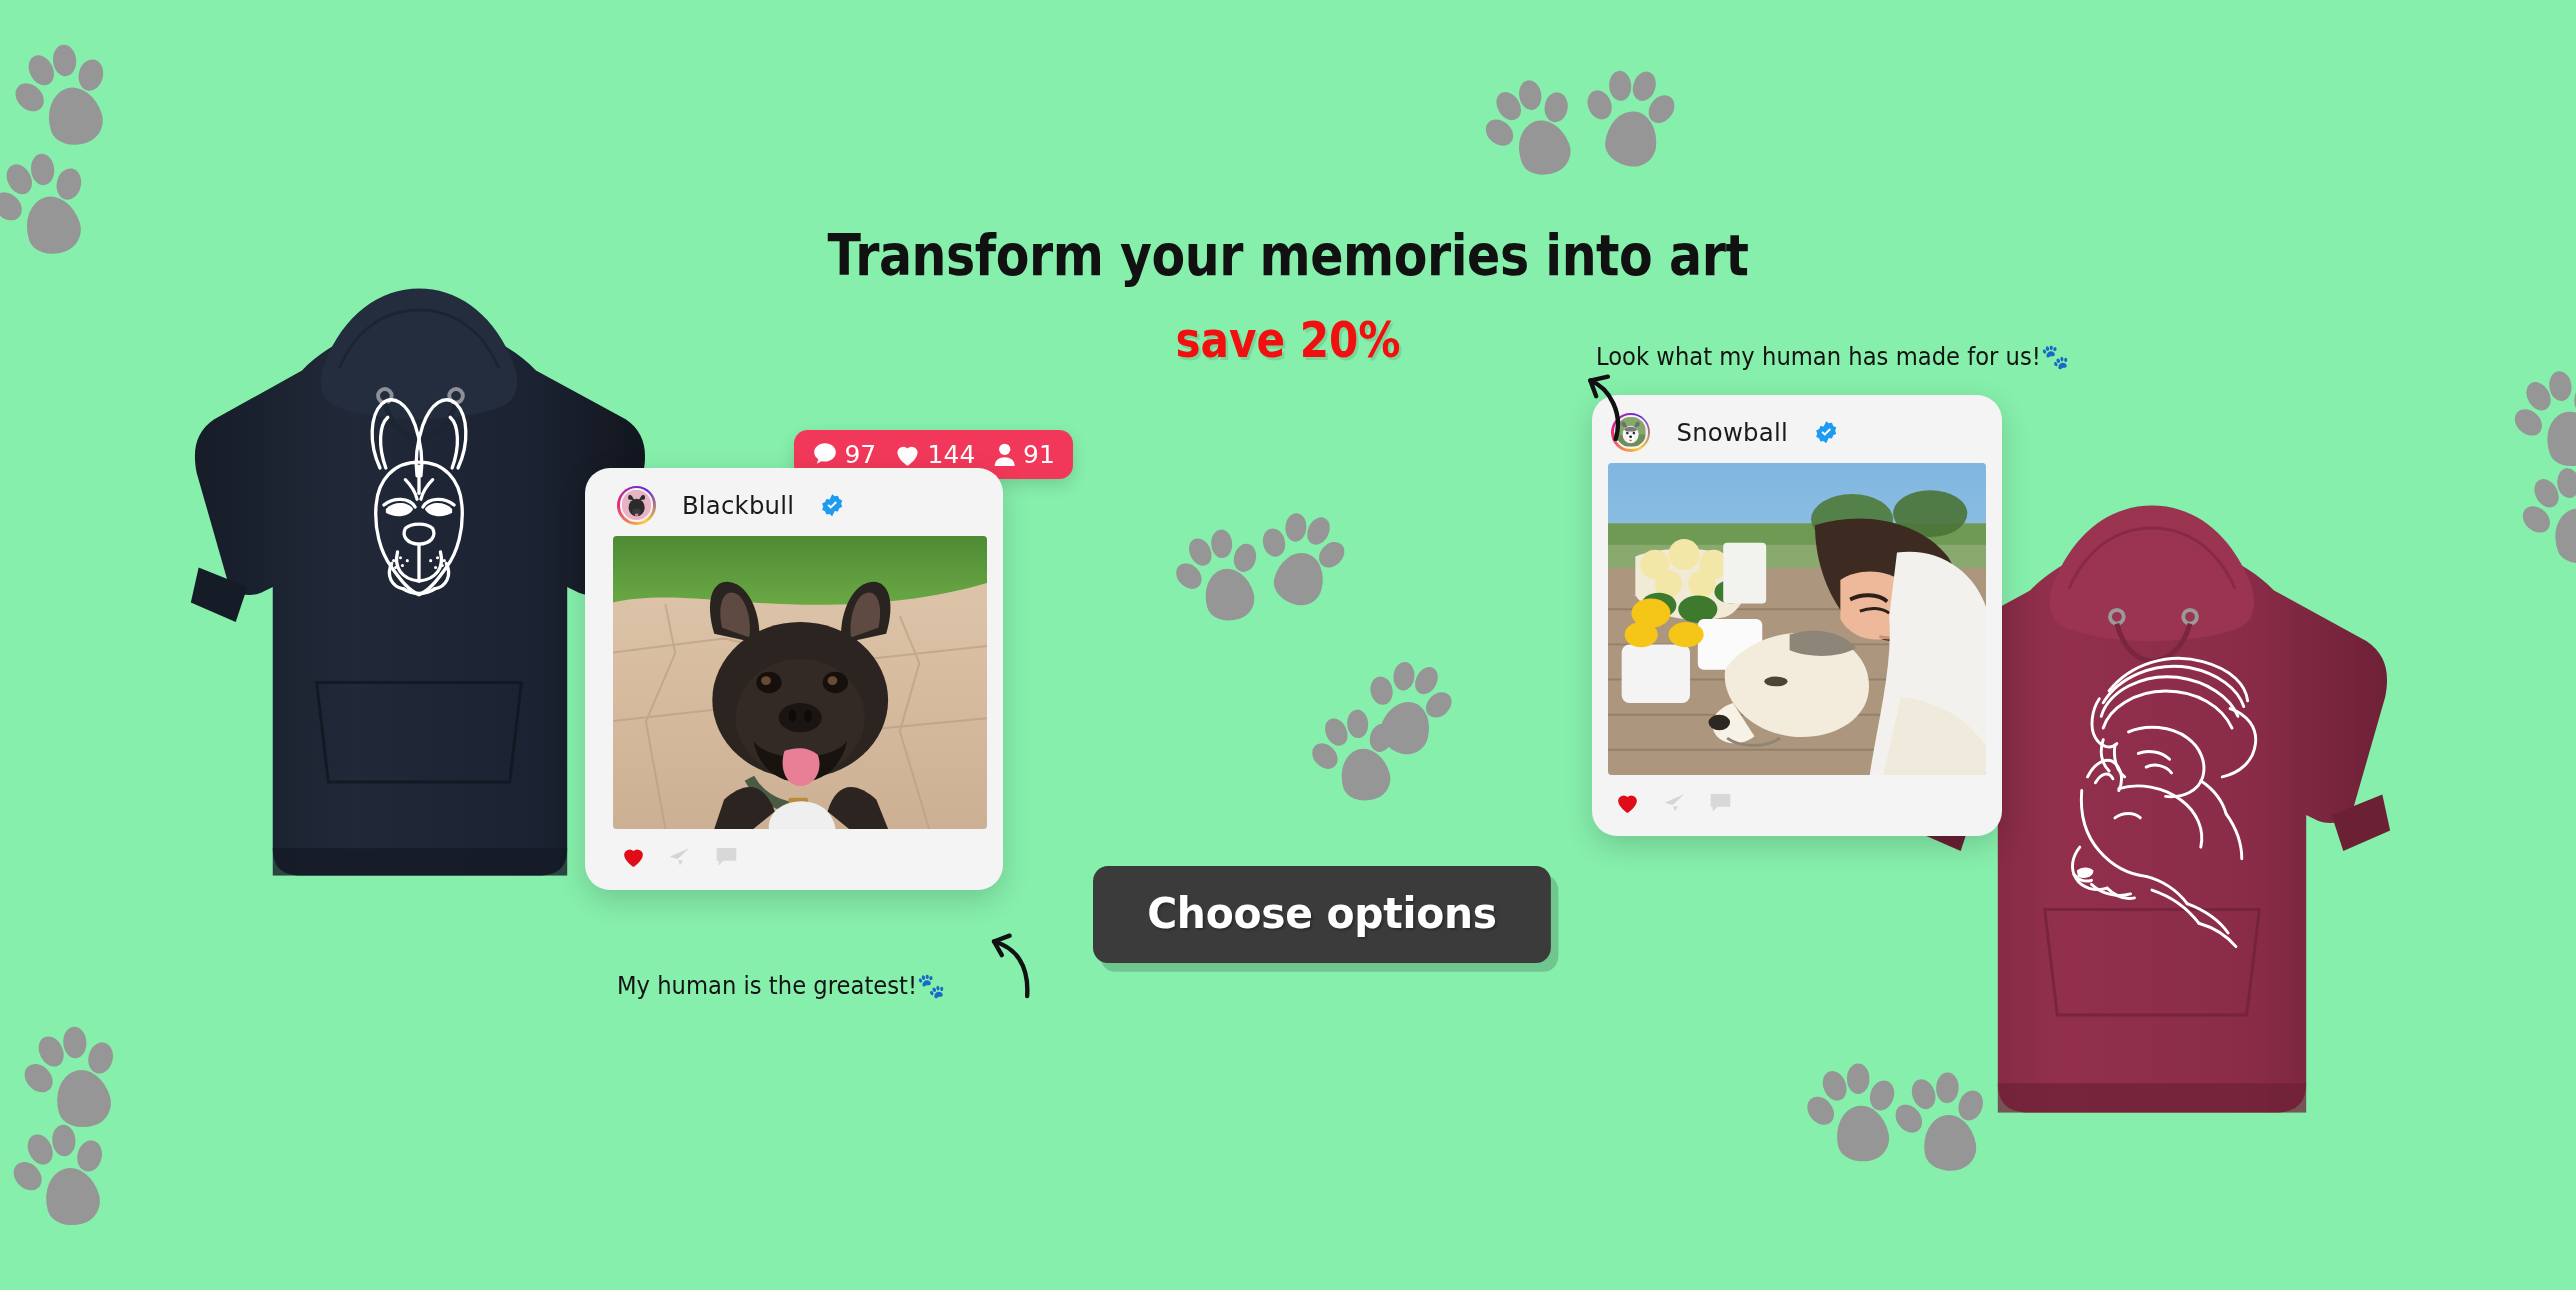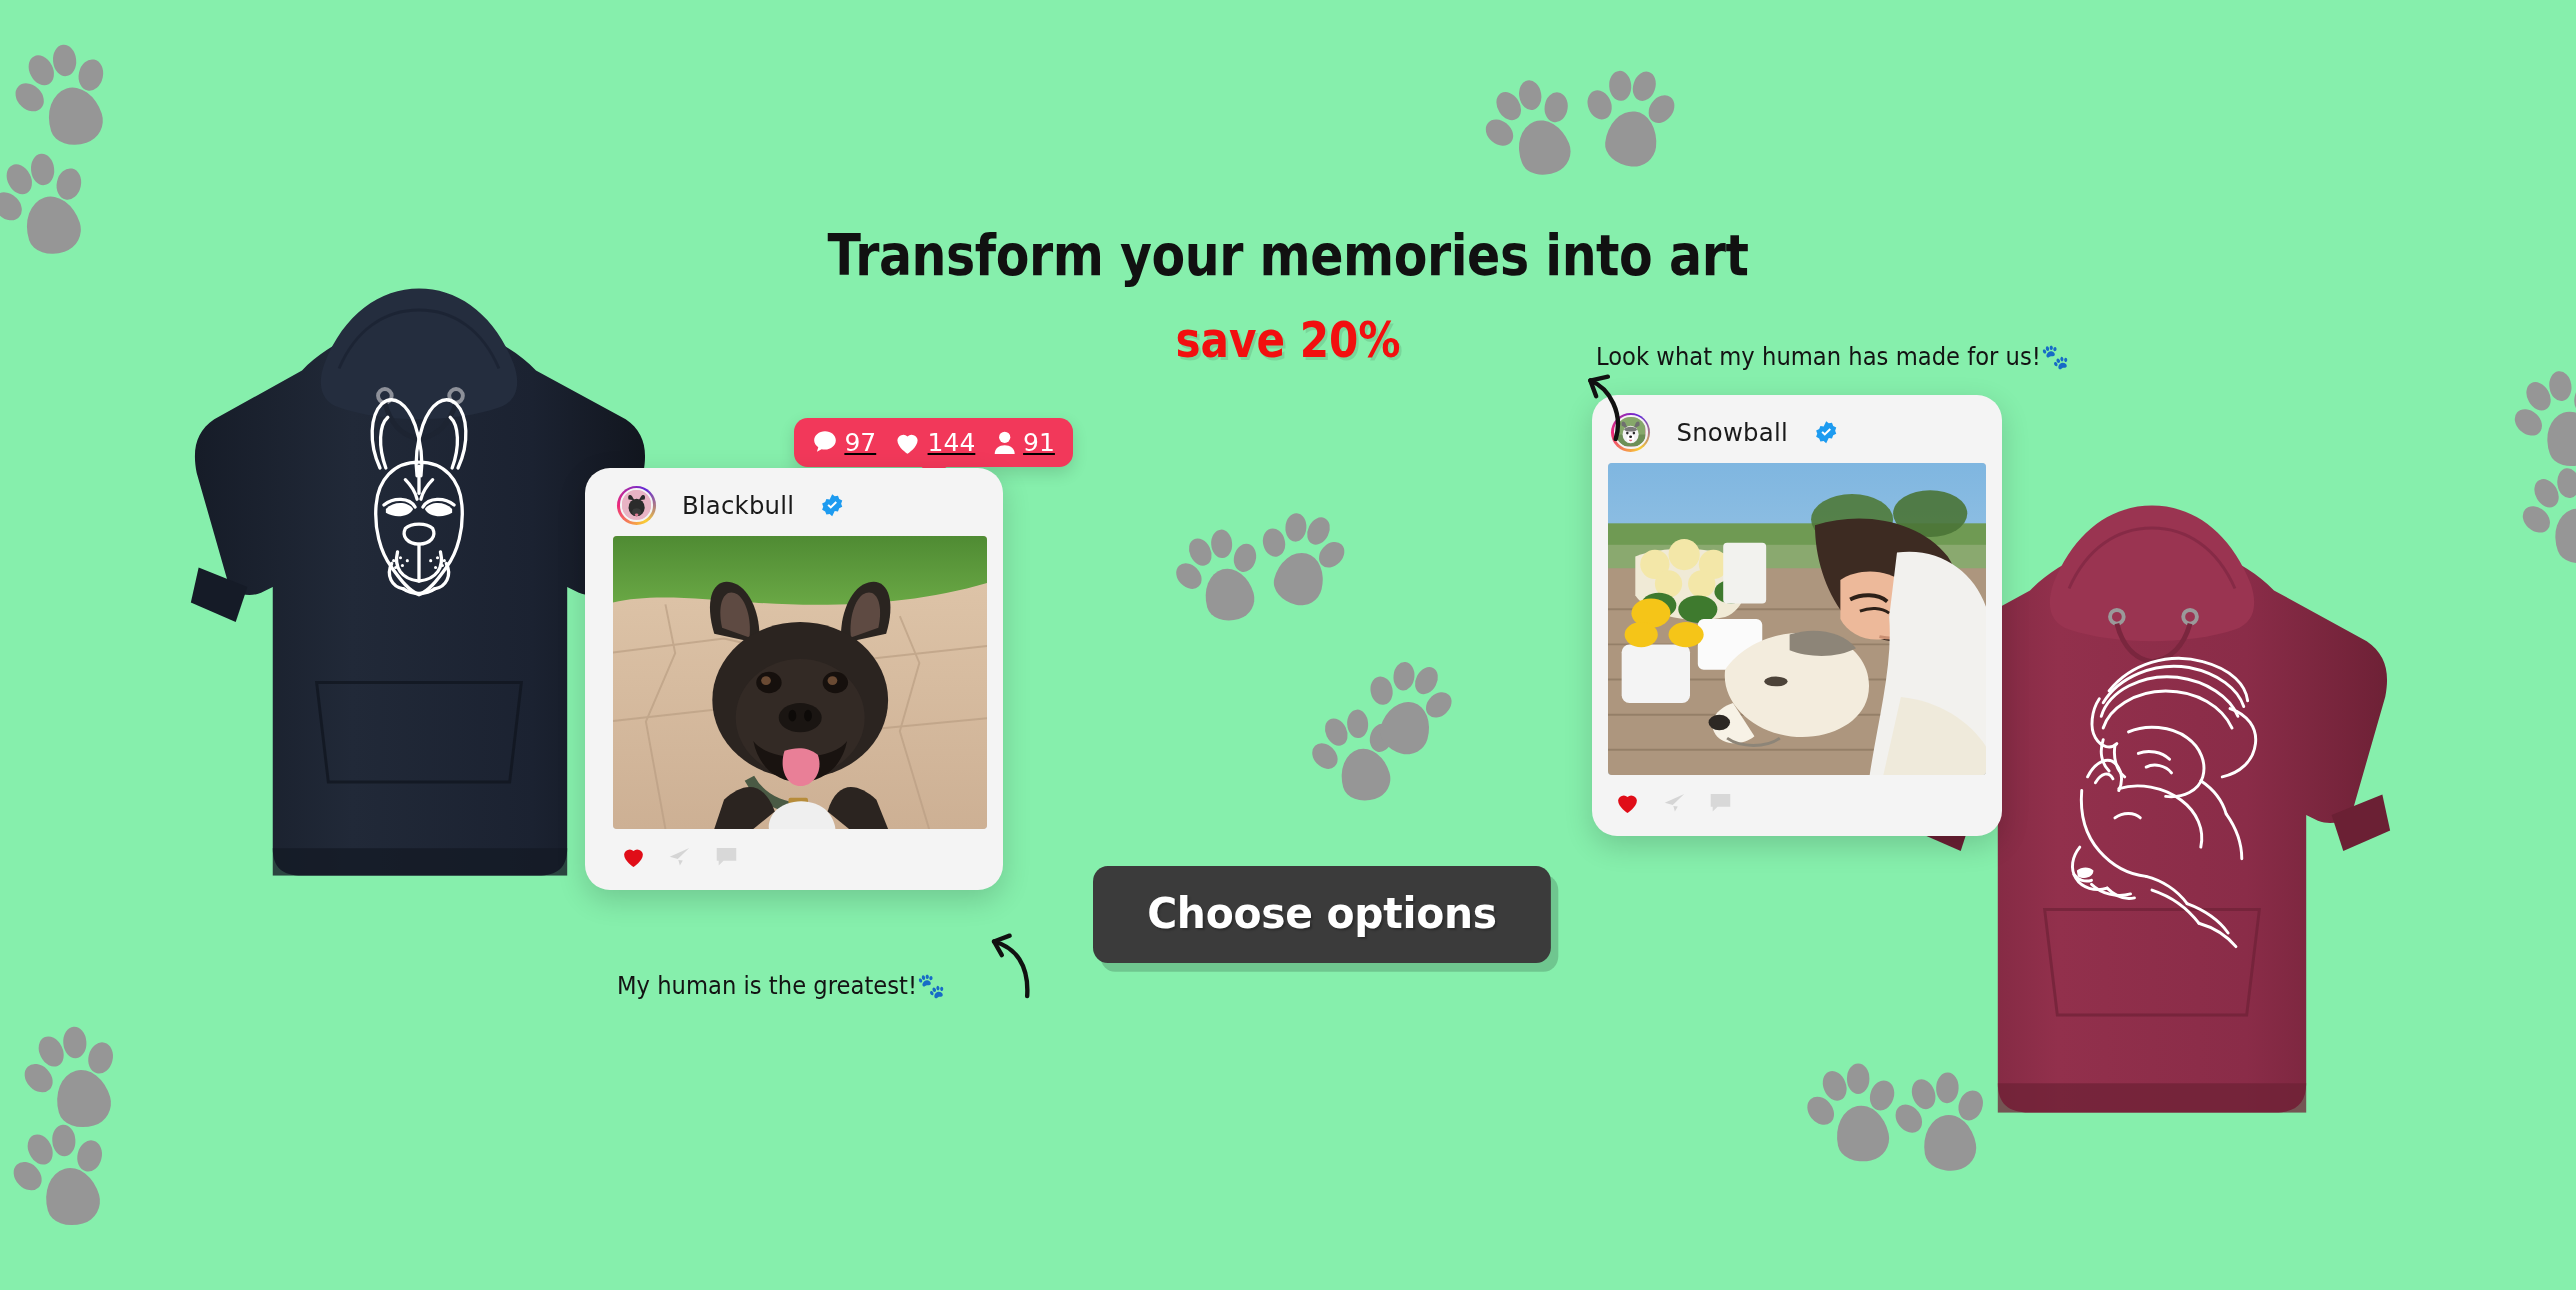--- a/index.html
+++ b/index.html
@@ -362,21 +362,21 @@
         <path d="M286 476 C 302 482, 318 492, 328 506"></path>
         <path d="M298 496 C 312 500, 326 508, 336 520"></path>
         <path d="M326 384 C 336 398, 342 414, 342 430"></path>
       </g>
     </svg>
   </div>
 
   <div class="headline h1" style="left:0; right:0; top:222px; text-align:center;">Transform your memories into art</div>
   <div class="headline h2" style="left:0; right:0; top:312px; text-align:center;">save 20%</div>
 
-  <div class="stats" style="left:794px; top:418px;text-decoration:underline;">
+  <div class="stats" style="left:794px; top:430px;">
     <div class="grp">
       <span>
         <svg width="26" height="26" viewBox="0 0 24 24" fill="#fff">
             <path d="M12 2C6.5 2 2 5.8 2 10.4c0 2.6 1.5 4.9 3.8 6.4L4.5 21l4.3-2.3c1 .2 2.1.3 3.2.3 5.5 0 10-3.8 10-8.6S17.5 2 12 2z"></path>
           </svg>
       </span>
       <span class="num">97</span>
     </div>
     <div class="grp">
       <span>

